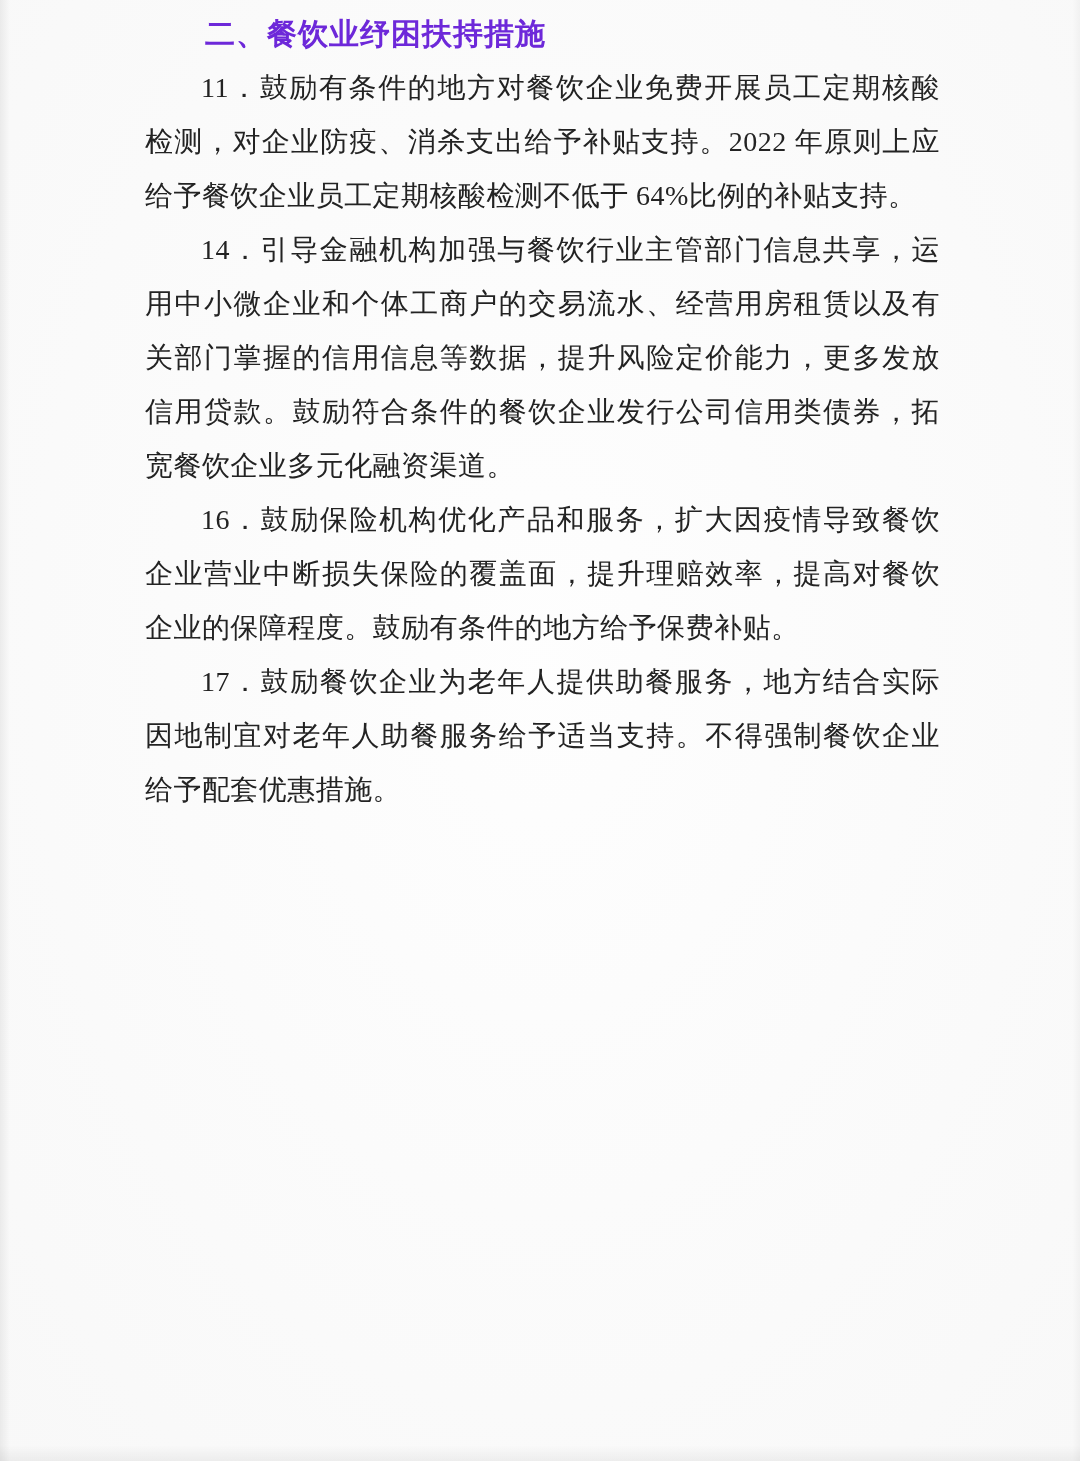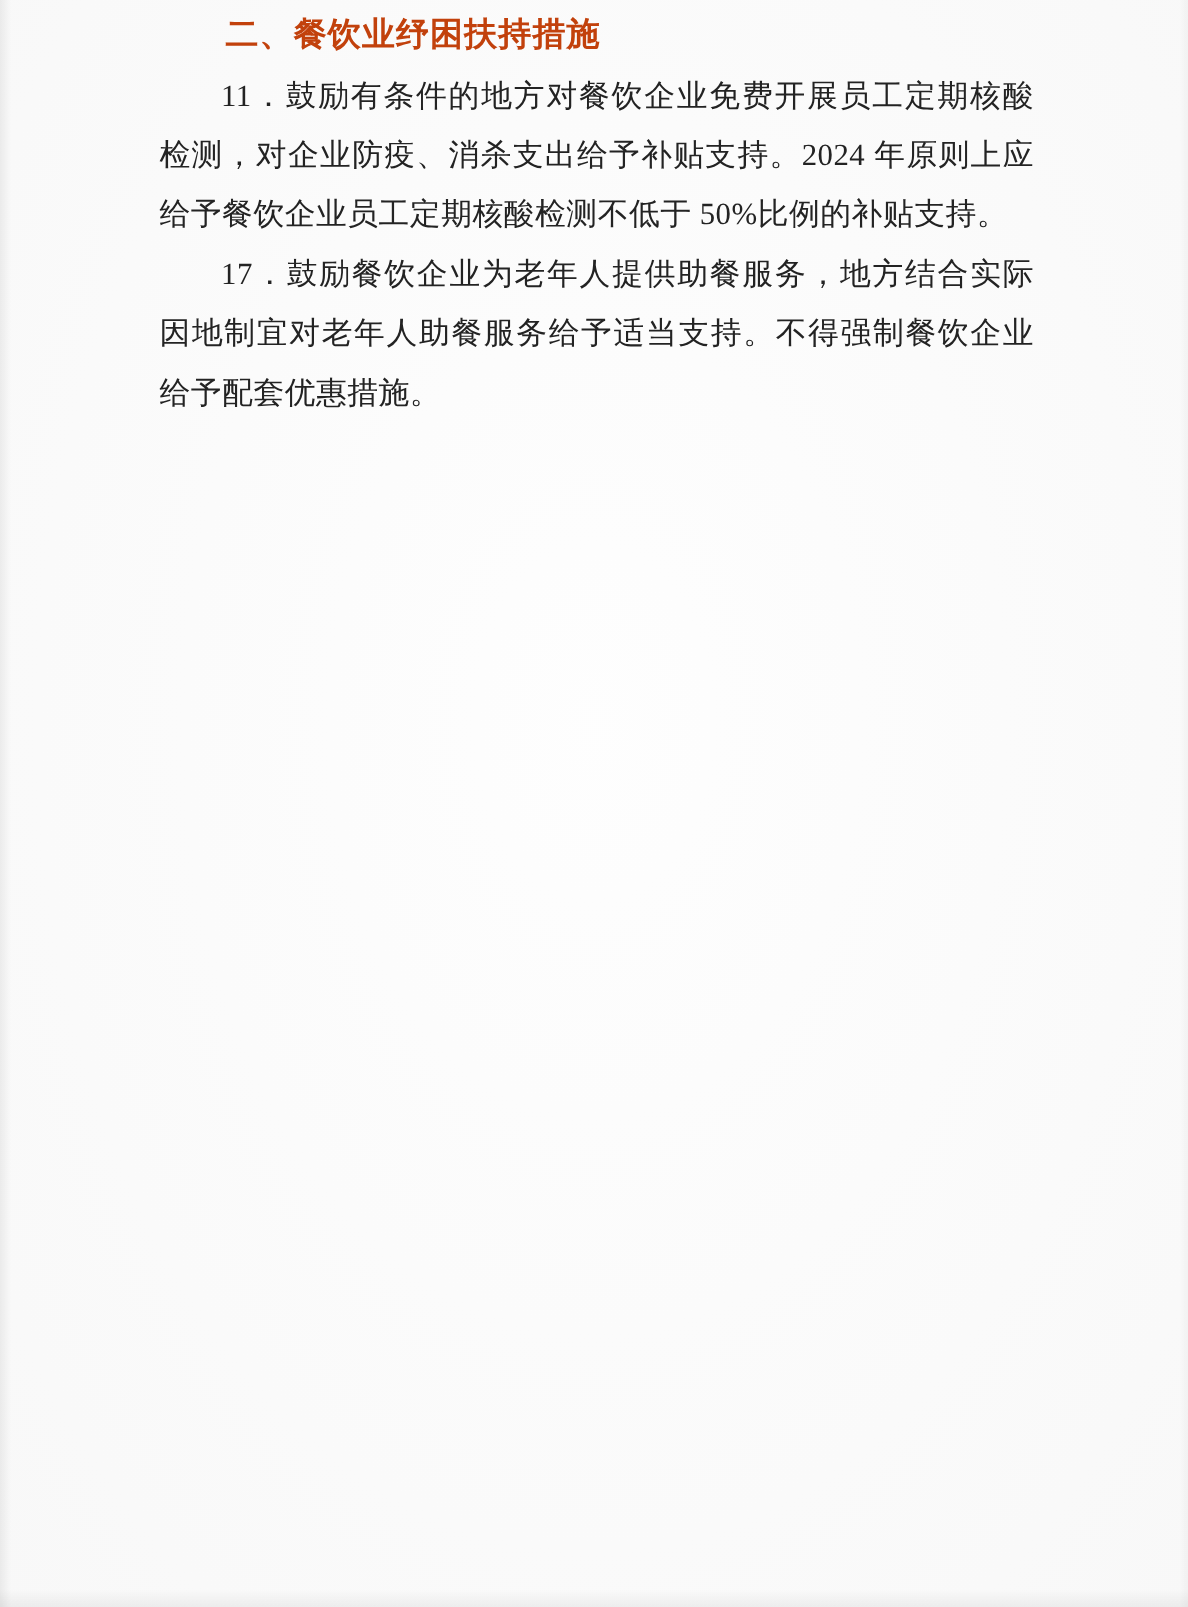--- a/index.html
+++ b/index.html
@@ -26,27 +26,27 @@
       radial-gradient(ellipse at 50% 45%, rgba(255,255,255,0.6), rgba(0,0,0,0.015));
   }
   .doc {
     position: absolute;
     left: 145px;
     top: 7px;
     width: 795px;
   }
   .heading {
     margin: 0;
-    font-family: Liberation Mono, monospace;
+    font-family: Liberation Serif, serif;
     font-weight: bold;
     font-size: 30px;
     line-height: 54px;
     letter-spacing: 1px;
     text-indent: 2em;
-    color: #c2410c;
+    color: #6d28d9;
     white-space: nowrap;
   }
   .para {
     margin: 0;
     font-size: 28px;
     line-height: 54px;
     letter-spacing: 0.45px;
     text-indent: 2em;
     text-align: justify;
     text-justify: inter-character;
@@ -55,21 +55,23 @@
   }
 </style>
 </head>
 <body>
 
 <div class="scan-shade"></div>
 
 <div class="doc">
   <h2 class="heading">二、餐饮业纾困扶持措施</h2>
 
-  <p class="para">11．鼓励有条件的地方对餐饮企业免费开展员工定期核酸检测，对企业防疫、消杀支出给予补贴支持。2024 年原则上应给予餐饮企业员工定期核酸检测不低于 50%比例的补贴支持。</p>
+  <p class="para">11．鼓励有条件的地方对餐饮企业免费开展员工定期核酸检测，对企业防疫、消杀支出给予补贴支持。2022 年原则上应给予餐饮企业员工定期核酸检测不低于 64%比例的补贴支持。</p>
 
 
 
+  <p class="para">14．引导金融机构加强与餐饮行业主管部门信息共享，运用中小微企业和个体工商户的交易流水、经营用房租赁以及有关部门掌握的信用信息等数据，提升风险定价能力，更多发放信用贷款。鼓励符合条件的餐饮企业发行公司信用类债券，拓宽餐饮企业多元化融资渠道。</p>
 
 
+  <p class="para">16．鼓励保险机构优化产品和服务，扩大因疫情导致餐饮企业营业中断损失保险的覆盖面，提升理赔效率，提高对餐饮企业的保障程度。鼓励有条件的地方给予保费补贴。</p>
 
   <p class="para">17．鼓励餐饮企业为老年人提供助餐服务，地方结合实际因地制宜对老年人助餐服务给予适当支持。不得强制餐饮企业给予配套优惠措施。</p>
 </div>
 
 </body></html>

